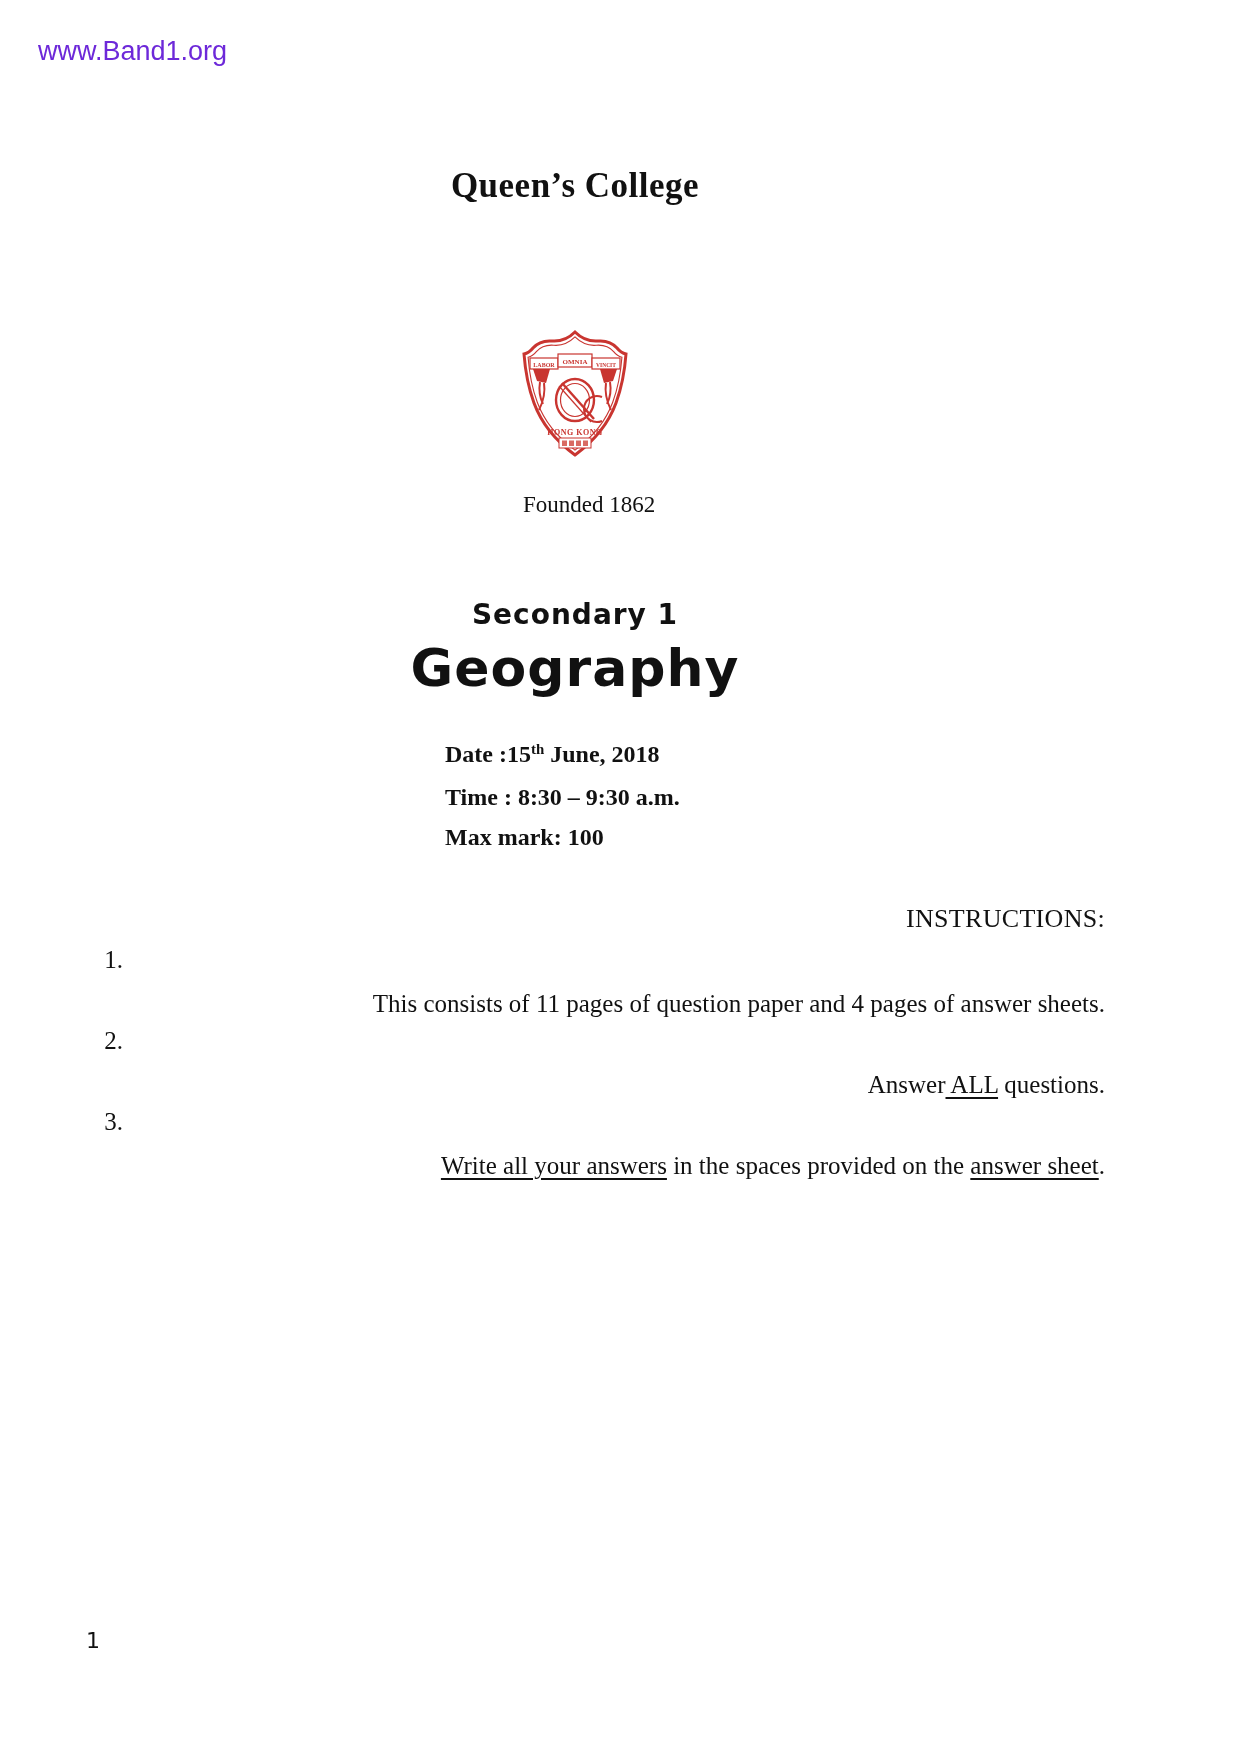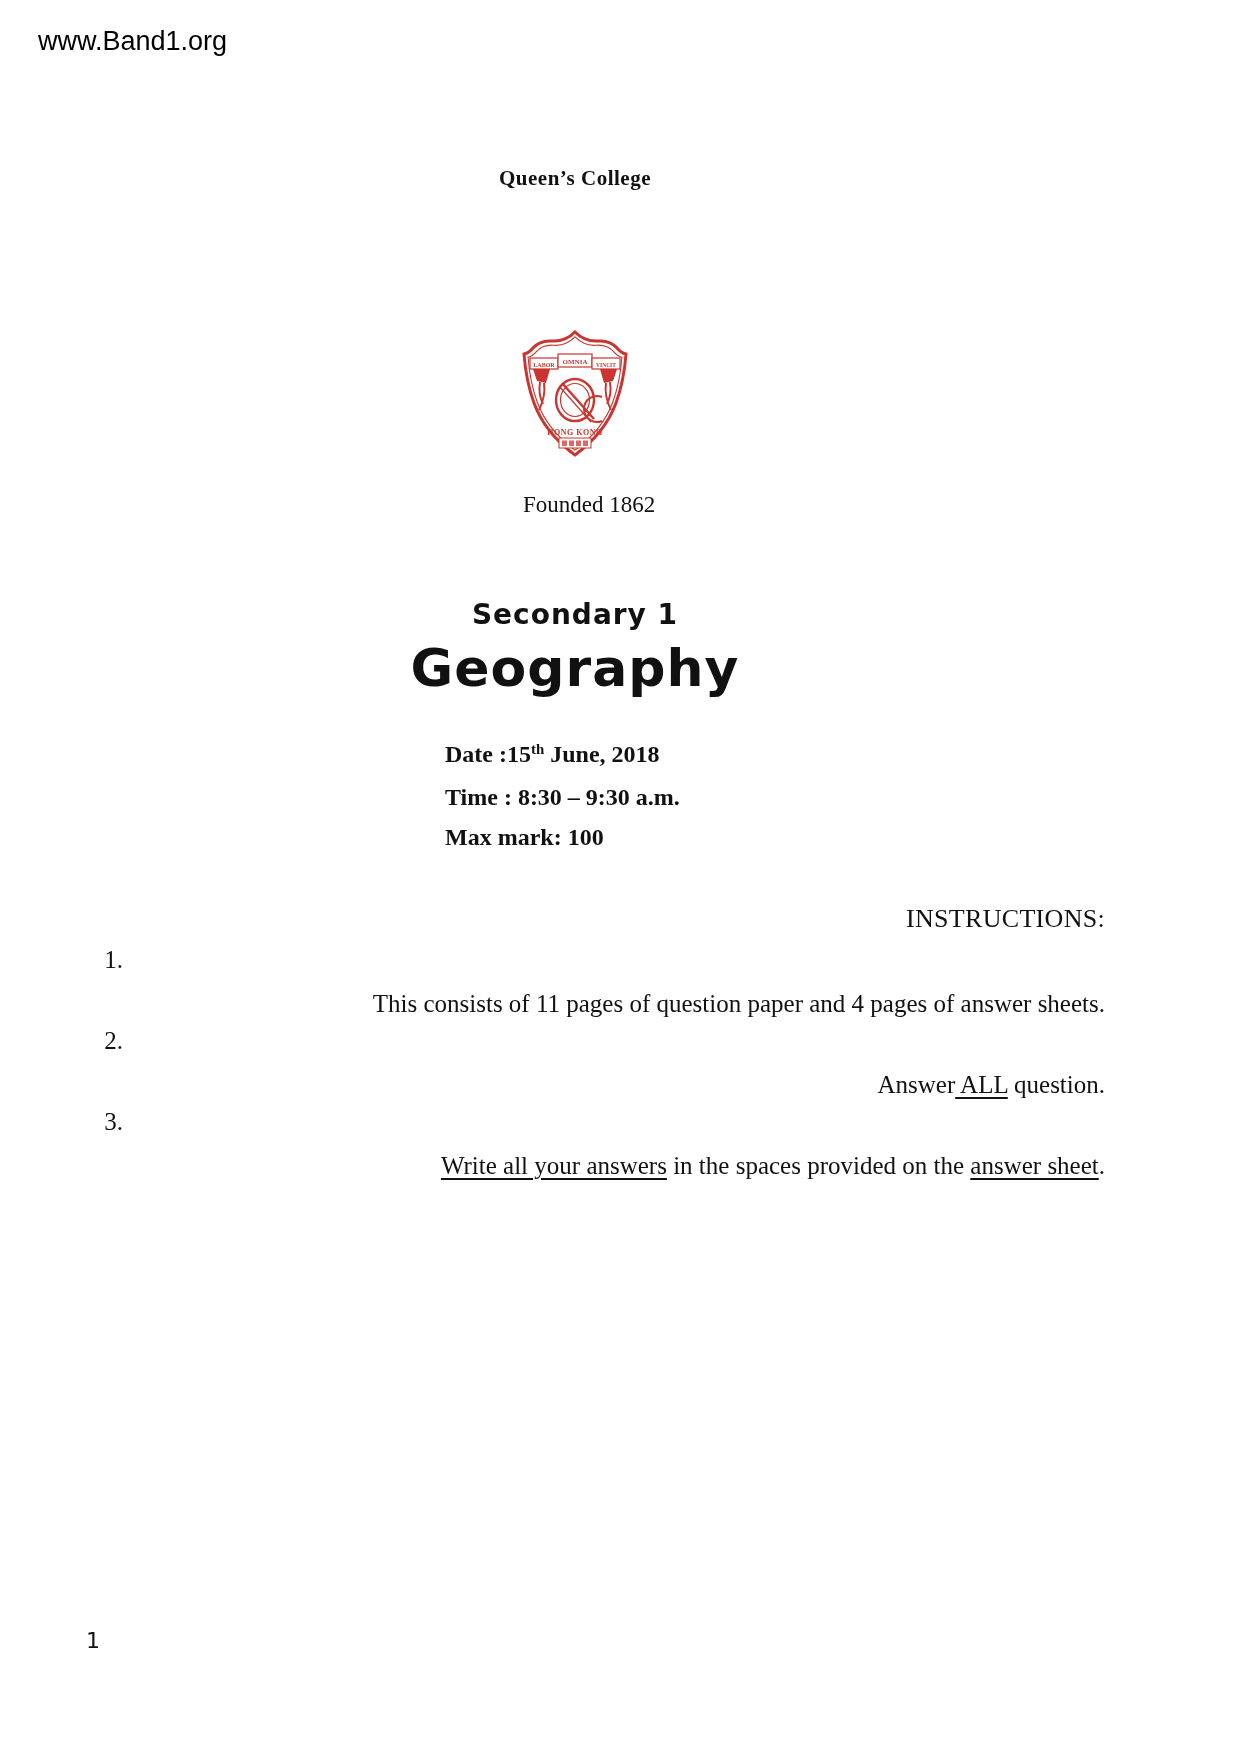--- a/index.html
+++ b/index.html
@@ -3,28 +3,28 @@
 <meta charset="utf-8">
 <style>
   :root { --red: #c93530; --ink: #111111; }
   * { margin: 0; padding: 0; box-sizing: border-box; }
   html, body { background: #ffffff; }
   body { width: 1240px; height: 1754px; position: relative; overflow: hidden;
          font-family: "Liberation Serif", serif; color: var(--ink); }
 
   .page { position: absolute; inset: 0; background: #ffffff; }
 
-  .watermark { position: absolute; left: 38px; top: 26px;
+  .watermark { position: absolute; left: 38px; top: 36px;
                font-family: "Liberation Sans", sans-serif;
-               font-size: 27px; color: #000000; }
+               font-size: 27px; color: #6d28d9; }
 
   
   .cc { position: absolute; left: 0; width: 1150px; text-align: center; }
 
-  .school-name { top: 166px; font-size: 21px; font-weight: bold; letter-spacing: 0.5px; }
+  .school-name { top: 166px; font-size: 35px; font-weight: bold; letter-spacing: 0.5px; }
   .exam-title  { top: 240px; font-size: 32px; font-weight: bold; letter-spacing: 0.5px; }
 
   .crest-wrap { top: 324px; display: flex; justify-content: center; }
 
   .founded { top: 492px; font-size: 23px; margin-left: 14px; }
 
   .level   { top: 598px; font-family: "DejaVu Sans", sans-serif;
              font-size: 28px; font-weight: bold; letter-spacing: 1px; }
   .subject { top: 638px; font-family: "DejaVu Sans", sans-serif;
              font-size: 52px; font-weight: bold; letter-spacing: 1px; }
@@ -113,21 +113,21 @@
 
   <div class="instructions">
     <div class="instr-heading">INSTRUCTIONS:</div>
     <div>
         <div class="instr-row">
           <span class="instr-num">1.</span>
           <span class="instr-text"><span>This consists of 11 pages of question paper and 4 pages of answer sheets.</span></span>
         </div>
         <div class="instr-row">
           <span class="instr-num">2.</span>
-          <span class="instr-text"><span>Answer</span><span class="u"> ALL</span><span> question.</span></span>
+          <span class="instr-text"><span>Answer</span><span class="u"> ALL</span><span> questions.</span></span>
         </div>
         <div class="instr-row">
           <span class="instr-num">3.</span>
           <span class="instr-text"><span class="u">Write all your answers</span><span> in the spaces provided on the </span><span class="u">answer sheet</span><span>.</span></span>
         </div>
       </div>
   </div>
 
   <div class="page-number">1</div>
 

